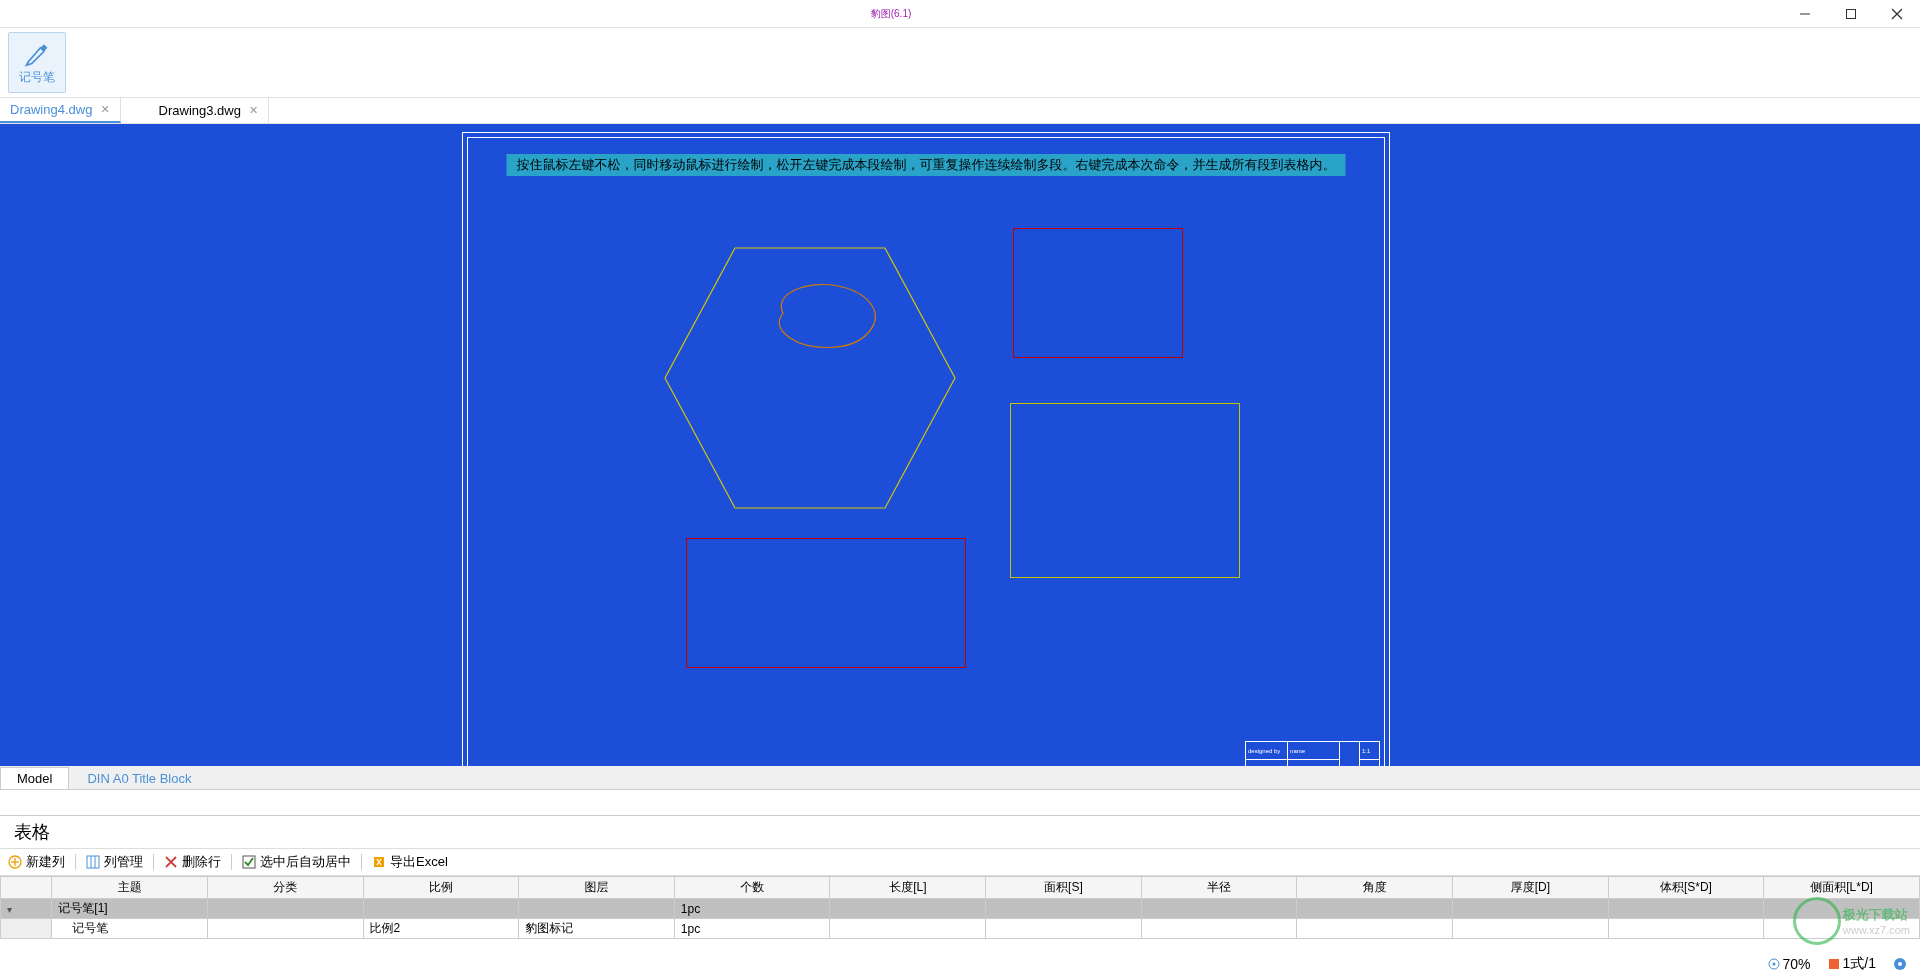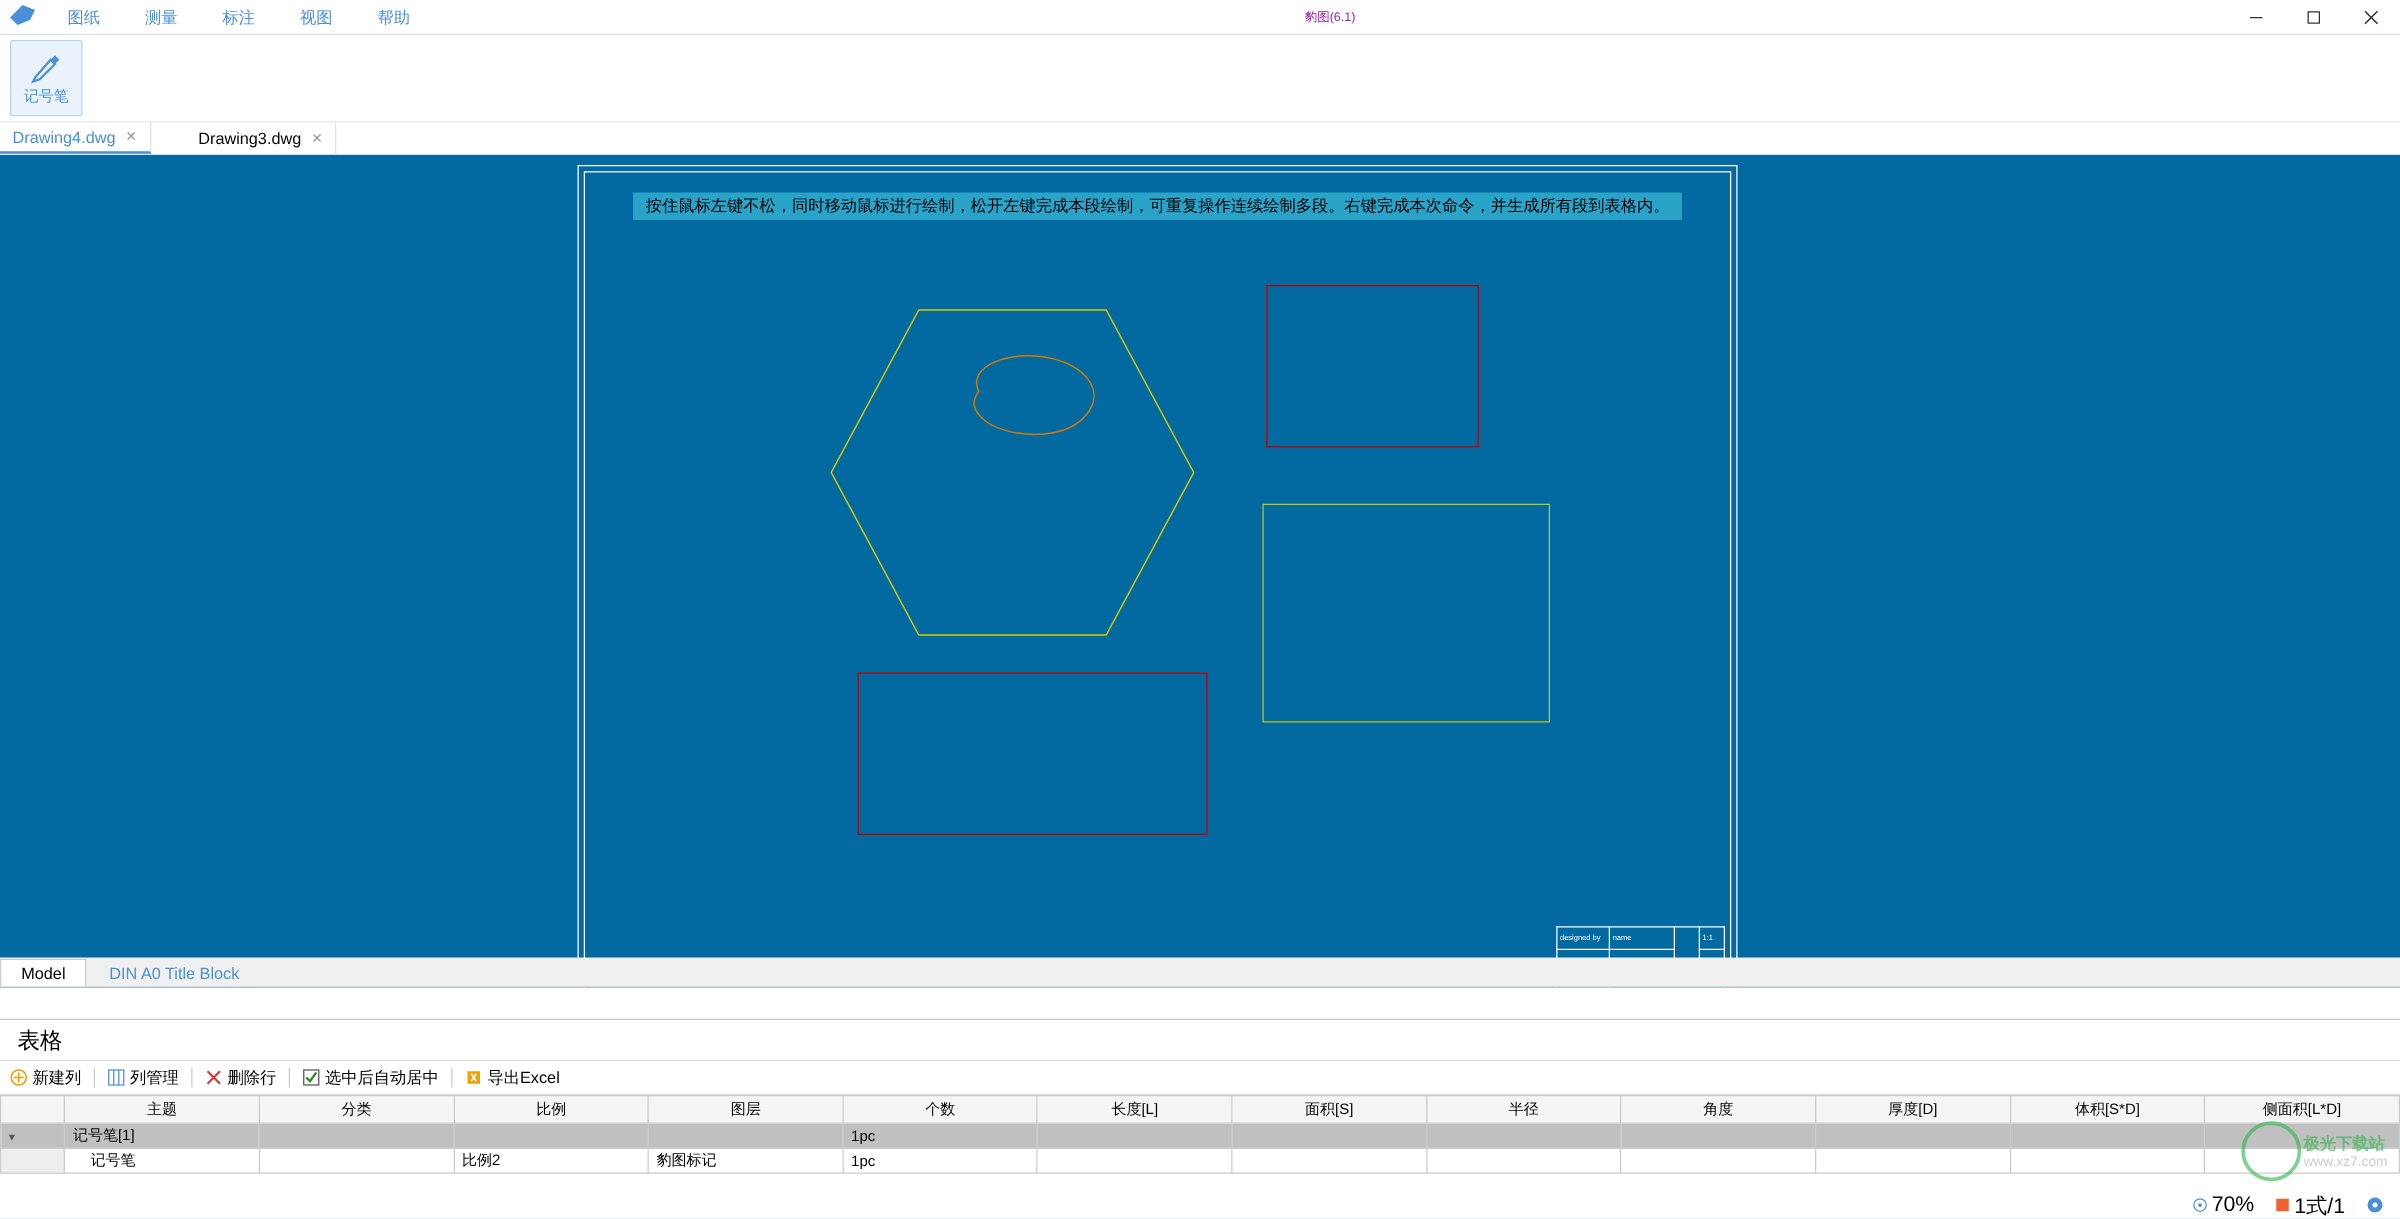--- a/index.html
+++ b/index.html
@@ -22,21 +22,21 @@
 .ribbon-btn-icon { width: 28px; height: 28px; }
 .ribbon-btn-label { font-size: 12px; color: #4a90d9; margin-top: 2px; }
 
 
 .file-tabs { height: 26px; background: #fff; border-bottom: 1px solid #e0e0e0; display: flex; gap: 28px; }
 .file-tab { padding: 4px 10px; font-size: 13px; display: flex; align-items: center; border-right: 1px solid #e0e0e0; cursor: pointer; }
 .file-tab.active { color: #4a90d9; border-bottom: 2px solid #4a90d9; }
 .file-tab-close { margin-left: 8px; color: #999; font-size: 11px; }
 
 
-.canvas-area { position: absolute; top: 124px; left: 0; right: 0; bottom: 185px; background: #0369a1; overflow: hidden; }
+.canvas-area { position: absolute; top: 124px; left: 0; right: 0; bottom: 185px; background: #1d4ed8; overflow: hidden; }
 .drawing-frame { position: absolute; top: 8px; left: 462px; width: 928px; height: 100%; border: 1.5px solid #fff; }
 .drawing-frame-inner { position: absolute; top: 4px; left: 4px; right: 4px; bottom: 0; border: 1px solid #fff; }
 .hint-banner { position: absolute; top: 16px; left: 50%; transform: translateX(-50%); background: #2aa3c9; color: #000; font-size: 13px; padding: 2px 10px; white-space: nowrap; }
 
 
 .shape { position: absolute; }
 .hexagon-path { stroke: #d6c800; stroke-width: 1.2; fill: none; }
 .blob-path { stroke: #d47a00; stroke-width: 1.2; fill: none; }
 .rect-red { border: 1.2px solid #c00000; }
 .rect-yellow { border: 1.2px solid #c6c600; }
@@ -60,45 +60,33 @@
 
 
 .grid { width: 100%; border-collapse: collapse; }
 .grid th { background: #f5f5f5; border: 1px solid #ccc; font-size: 12px; font-weight: normal; padding: 2px 16px; text-align: center; }
 .grid td { border: 1px solid #ccc; font-size: 12px; padding: 1px 6px; height: 20px; }
 .grid tr.group-row td { background: #c0c0c0; }
 .row-handle { width: 22px; background: #eee; border: 1px solid #ccc; }
 .expand-icon { font-size: 10px; color: #555; margin-right: 2px; }
 
 
-.statusbar { position: absolute; bottom: 0; right: 0; height: 22px; display: flex; align-items: center; padding-right: 8px; gap: 8px; font-size: 17px; z-index: 5; margin-top: 48px; }
+.statusbar { position: absolute; bottom: 0; right: 0; height: 22px; display: flex; align-items: center; padding-right: 8px; gap: 8px; font-size: 14px; z-index: 5; margin-top: 48px; }
 .status-item { display: flex; align-items: center; gap: 2px; padding: 0 4px; }
 
 
 .watermark { position: absolute; right: 10px; bottom: 30px; opacity: 0.6; pointer-events: none; }
 .watermark-circle { width: 48px; height: 48px; border: 3px solid #2db34a; border-radius: 50%; position: relative; }
 .watermark-text { color: #2db34a; font-size: 13px; font-weight: bold; }
 .watermark-url { color: #aaa; font-size: 11px; }
 </style>
 </head>
 <body>
 
 <div class="titlebar">
-  <div class="titlebar-left">
-    <svg class="logo-icon" viewBox="0 0 24 24">
-        <path fill="#4a90d9" d="M2 12 L12 2 L22 6 L18 14 L8 18 Z"></path>
-      </svg>
-    <div class="menu-items">
-      <div class="menu-item">图纸</div>
-      <div class="menu-item">测量</div>
-      <div class="menu-item">标注</div>
-      <div class="menu-item">视图</div>
-      <div class="menu-item">帮助</div>
-    </div>
-  </div>
   <div class="titlebar-title">豹图(6.1)</div>
   <div class="window-controls">
     <div class="win-ctrl">
         <svg viewBox="0 0 12 12">
           <line x1="1" y1="6" x2="11" y2="6" stroke="#333" stroke-width="1"></line>
         </svg>
       </div>
     <div class="win-ctrl">
         <svg viewBox="0 0 12 12">
           <rect x="1.5" y="1.5" width="9" height="9" fill="none" stroke="#333" stroke-width="1"></rect>

